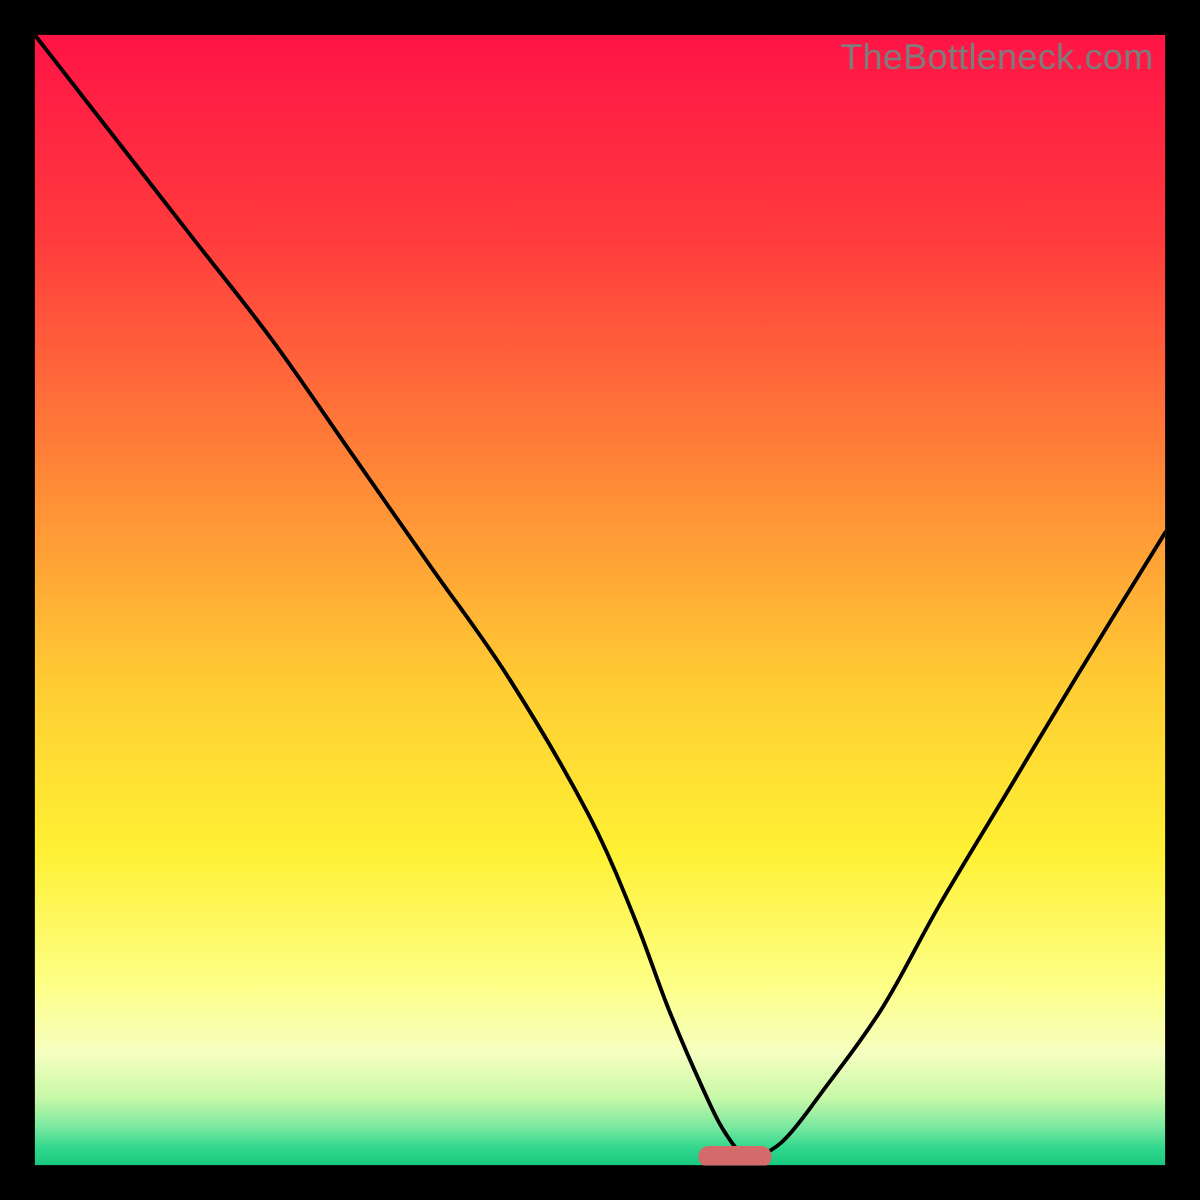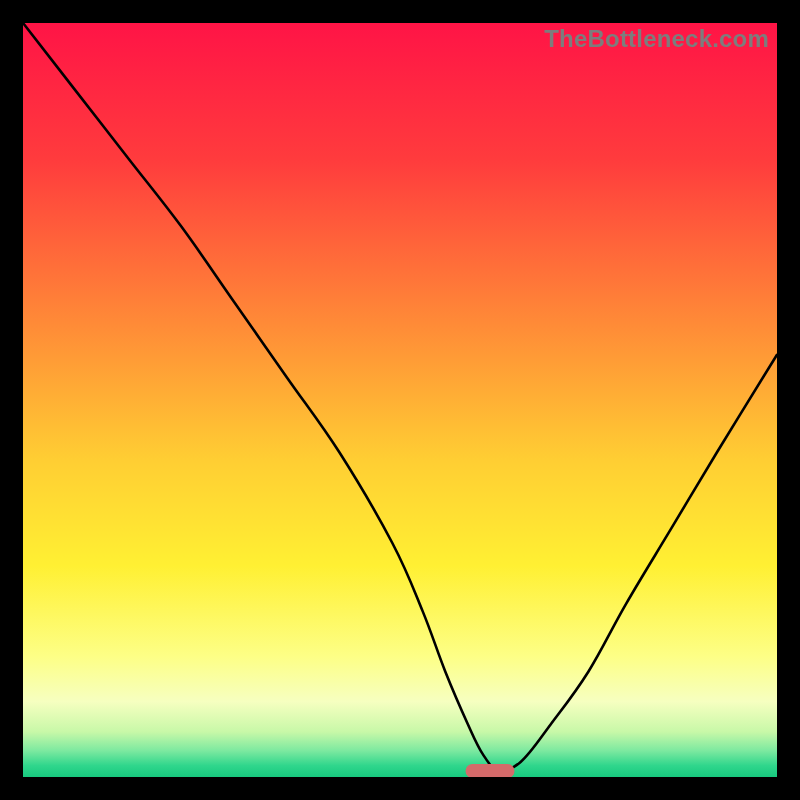--- a/index.html
+++ b/index.html
@@ -24,21 +24,21 @@
     width: 754px;
     height: 754px;
     overflow: hidden;
   }
   .watermark {
     position: absolute;
     top: 2px;
     right: 8px;
     color: #7d7d7d;
     font-size: 24px;
-    font-weight: 700;
+    font-weight: 400;
     letter-spacing: 0.2px;
     z-index: 40;
   }
   .gradient-fill {
     position: absolute;
     inset: 0;
     z-index: 1;
   }
   svg.curve {
     position: absolute;

